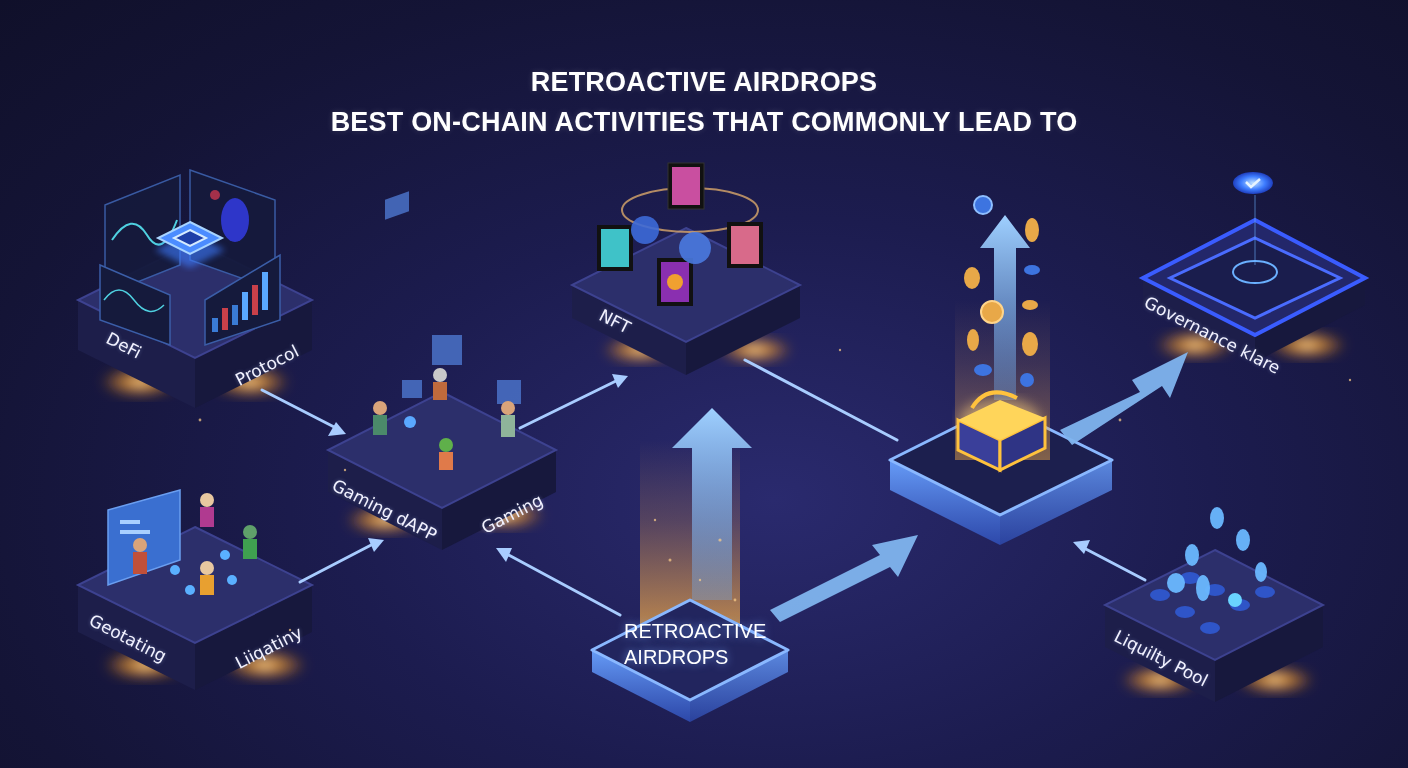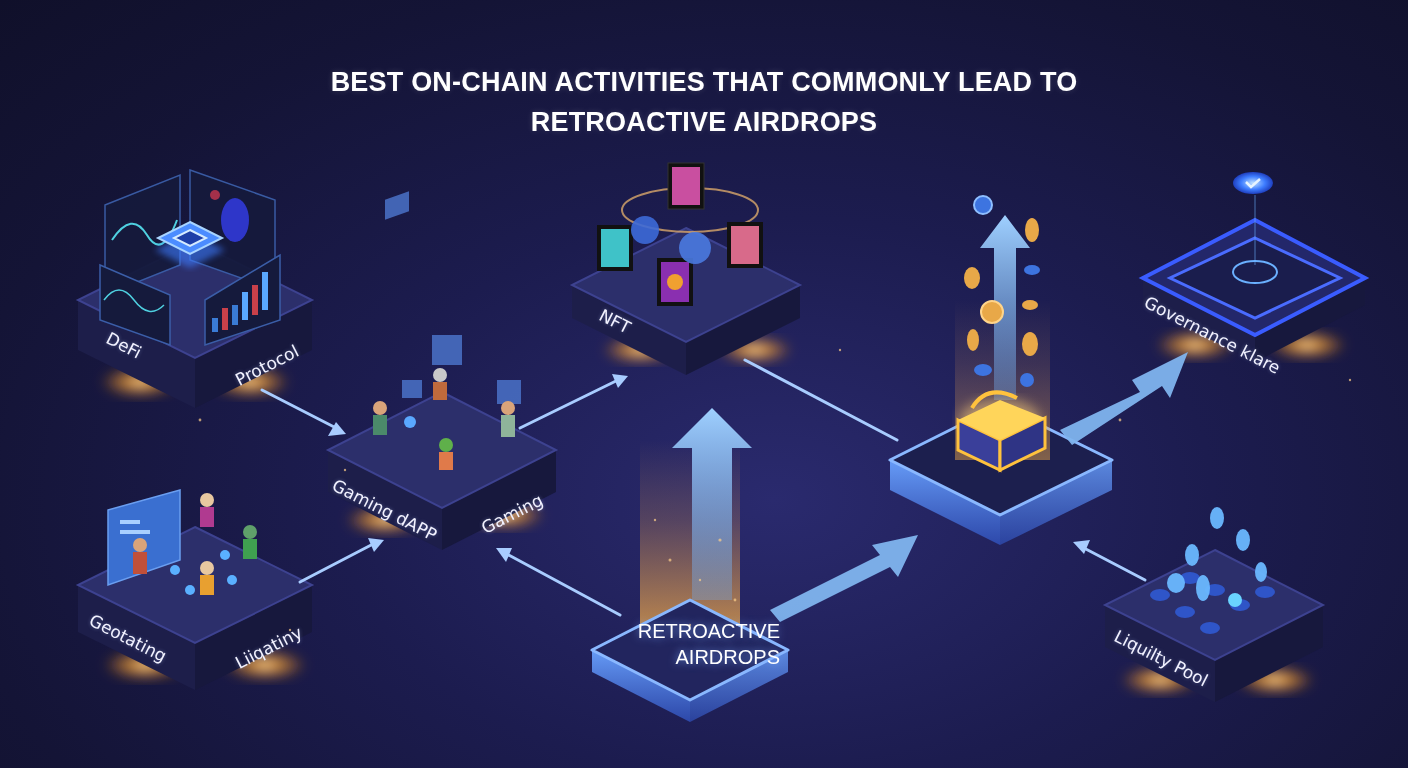--- a/index.html
+++ b/index.html
@@ -19,22 +19,22 @@
     }
     .label {
       position: absolute; color: #f2f2ff; white-space: nowrap;
       font-family: "DejaVu Sans", sans-serif; font-size: 17px;
       text-shadow: 0 0 4px rgba(180,200,255,0.4);
       transform-origin: left top;
     }
     .label.left  { transform: rotate(27deg); }
     .label.right { transform: rotate(-27deg); }
     .label.center-airdrop {
-      position: absolute; left: 600px; top: 618px; width: 180px;
-      text-align: right; font-family: "Liberation Sans", sans-serif;
+      position: absolute; left: 624px; top: 618px; width: 180px;
+      text-align: left; font-family: "Liberation Sans", sans-serif;
       font-size: 20px; line-height: 26px; color: #ffffff;
       text-shadow: 0 0 8px rgba(120,170,255,0.8);
     }
   </style>
 </head>
 <body>
 
 <svg id="stage" viewBox="0 0 1408 768" xmlns="http://www.w3.org/2000/svg">
   <defs>
     <radialGradient id="goldGlow" cx="50%" cy="50%" r="50%">
@@ -279,22 +279,22 @@
     <circle cx="345" cy="470" r="1.2"></circle>
       <circle cx="290" cy="630" r="1.2"></circle>
       <circle cx="1120" cy="420" r="1.4"></circle>
     <circle cx="1350" cy="380" r="1.2"></circle>
       <circle cx="840" cy="350" r="1.2"></circle>
       <circle cx="200" cy="420" r="1.4"></circle>
   </g>
 </svg>
 
 <div class="title">
+  <div>RETROACTIVE AIRDROPS</div>
   <div>BEST ON-CHAIN ACTIVITIES THAT COMMONLY LEAD TO</div>
-  <div>RETROACTIVE AIRDROPS</div>
 </div>
 
 <div class="label left" style="left:112px; top:328px;">DeFi</div>
 <div class="label right" style="left:232px; top:372px;">Protocol</div>
 
 <div class="label left" style="left:338px; top:475px;">Gaming dAPP</div>
 <div class="label right" style="left:478px; top:520px;">Gaming</div>
 
 <div class="label left" style="left:605px; top:305px;">NFT</div>
 

